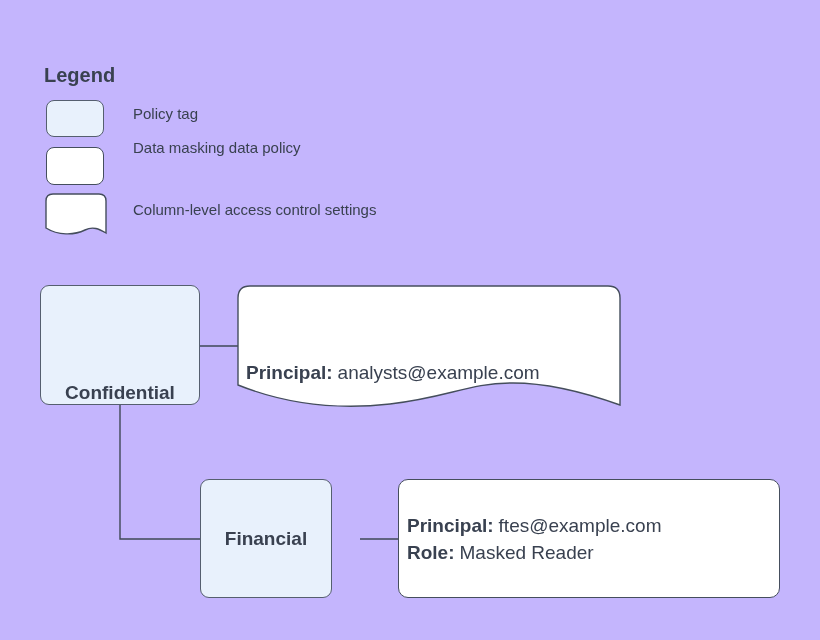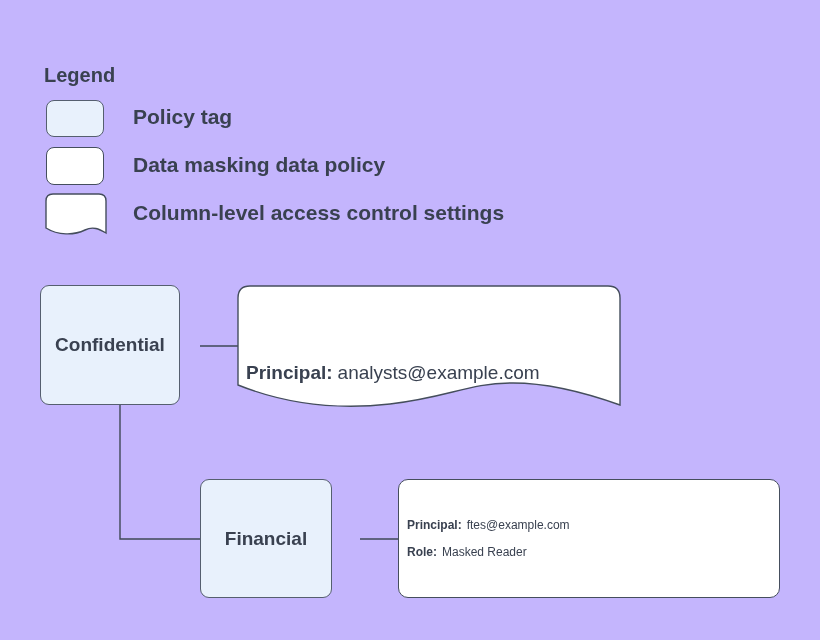--- a/index.html
+++ b/index.html
@@ -13,49 +13,49 @@
     font-size:20px; font-weight:bold; color:#394150;
   }
   .lg-swatch {
     position:absolute; left:46px; width:58px; box-sizing:border-box;
     border:1.4px solid #555f6f; border-radius:8px; background:#ffffff;
   }
   .lg-swatch.blue { background:#e8f1fc; top:100px; height:37px; }
   .lg-swatch.white { background:#ffffff; top:147px; height:38px; border-color:#454e5d; }
   .lg-doc-svg { position:absolute; left:0; top:0; pointer-events:none; }
   .lg-label {
-    position:absolute; left:133px; font-size:21px; font-weight:bold;
+    position:absolute; left:133px; font-size:15px; font-weight:normal;
     white-space:nowrap; color:#394150;
   }
   .lg-label.l1 { top:105px; }
-  .lg-label.l2 { top:153px; }
+  .lg-label.l2 { top:139px; }
   .lg-label.l3 { top:201px; }
   
   .wires { position:absolute; left:0; top:0; }
   
   .node {
     position:absolute; box-sizing:border-box;
     background:#e8f1fc; border:1.4px solid #555f6f; border-radius:9px;
     display:flex; align-items:center; justify-content:center;
     font-size:19px; font-weight:bold; color:#394150;
   }
-  .node.confidential { left:40px; top:285px; width:140px; height:120px; }
+  .node.confidential { left:40px; top:285px; width:160px; height:120px;align-items:flex-end; }
   .node.financial    { left:200px; top:479px; width:132px; height:119px; }
   
   .doc-text {
     position:absolute; left:246px; top:318px;
     font-size:19px; line-height:27px; white-space:nowrap;margin-top:41px;
   }
   
   .policy-rect {
     position:absolute; left:398px; top:479px; width:382px; height:119px;
     box-sizing:border-box; background:#ffffff;
     border:1.4px solid #454e5d; border-radius:10px;
     display:flex; flex-direction:column; justify-content:center;
-    padding-left:8px; font-size:12px; line-height:27px; white-space:nowrap;
+    padding-left:8px; font-size:19px; line-height:27px; white-space:nowrap;
   }
   .lbl { font-weight:bold; margin-right:5px; }
   .val { font-weight:normal; }
 </style>
 </head>
 <body>
 
 <div class="canvas">
 
   <h2 class="legend-title">Legend</h2>

